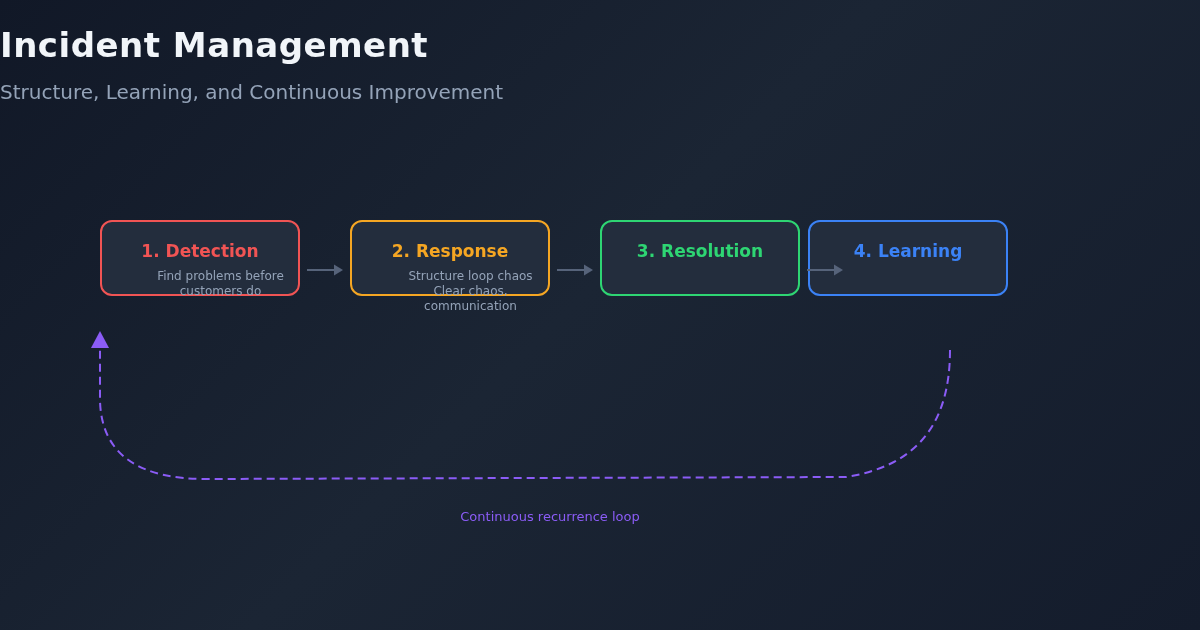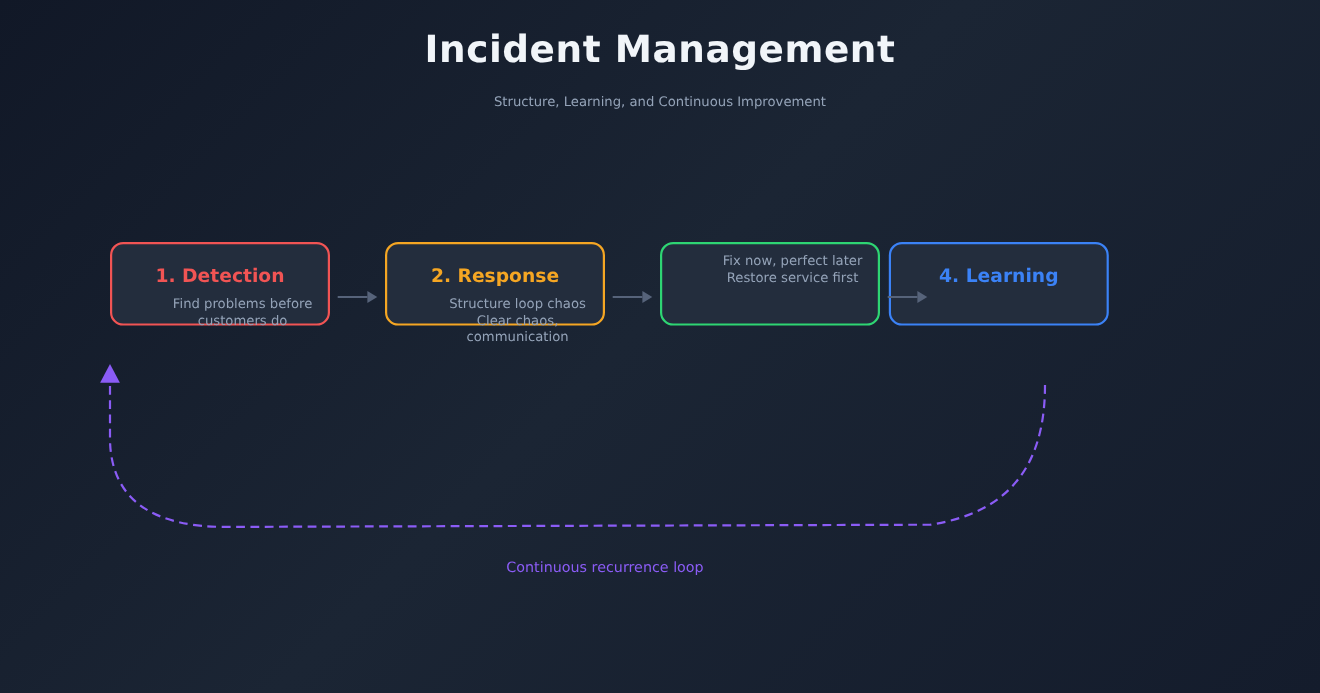--- a/index.html
+++ b/index.html
@@ -13,33 +13,33 @@
     width: 1200px;
     height: 630px;
     overflow: hidden;
     background: linear-gradient(135deg, #111827 0%, #1b2534 48%, #141c2c 100%);
   }
   .header {
     position: absolute;
     top: 0;
     left: 0;
     width: 100%;
-    text-align: center;
+    text-align: left;
   }
   .page-title {
     margin: 27px 0 0 0;
     font-size: 34px;
     line-height: 36px;
     font-weight: bold;
     color: #f1f5f9;
     letter-spacing: 0.5px;
   }
   .page-subtitle {
     margin: 20px 0 0 0;
-    font-size: 12px;
+    font-size: 20px;
     line-height: 18px;
     color: #94a3b8;
   }
   .stage-box {
     position: absolute;
     top: 220px;
     width: 200px;
     height: 76px;
     box-sizing: border-box;
     background: #232d3d;
@@ -109,24 +109,21 @@
 
   <div class="stage-box pos-2" style="--accent: #f5a623;">
     <div class="stage-title">2. Response</div>
     <div class="stage-desc">
       <span>Structure loop chaos</span>
       <span>Clear chaos, communication</span>
     </div>
   </div>
 
   <div class="stage-box pos-3" style="--accent: #2ed573;">
-    <div class="stage-desc">
-      <span>Fix now, perfect later</span>
-      <span>Restore service first</span>
-    </div>
+    <div class="stage-title">3. Resolution</div>
   </div>
 
   <div class="stage-box pos-4" style="--accent: #3b82f6;">
     <div class="stage-title">4. Learning</div>
   </div>
 
   <svg class="flow-arrow gap-1" width="40" height="16" viewBox="0 0 40 16" style="--accent: #56637a;">
     <line x1="2" y1="8" x2="29" y2="8" stroke="currentColor" stroke-width="2"></line>
     <path d="M29 2.5 L38 8 L29 13.5 Z" fill="currentColor"></path>
   </svg>

